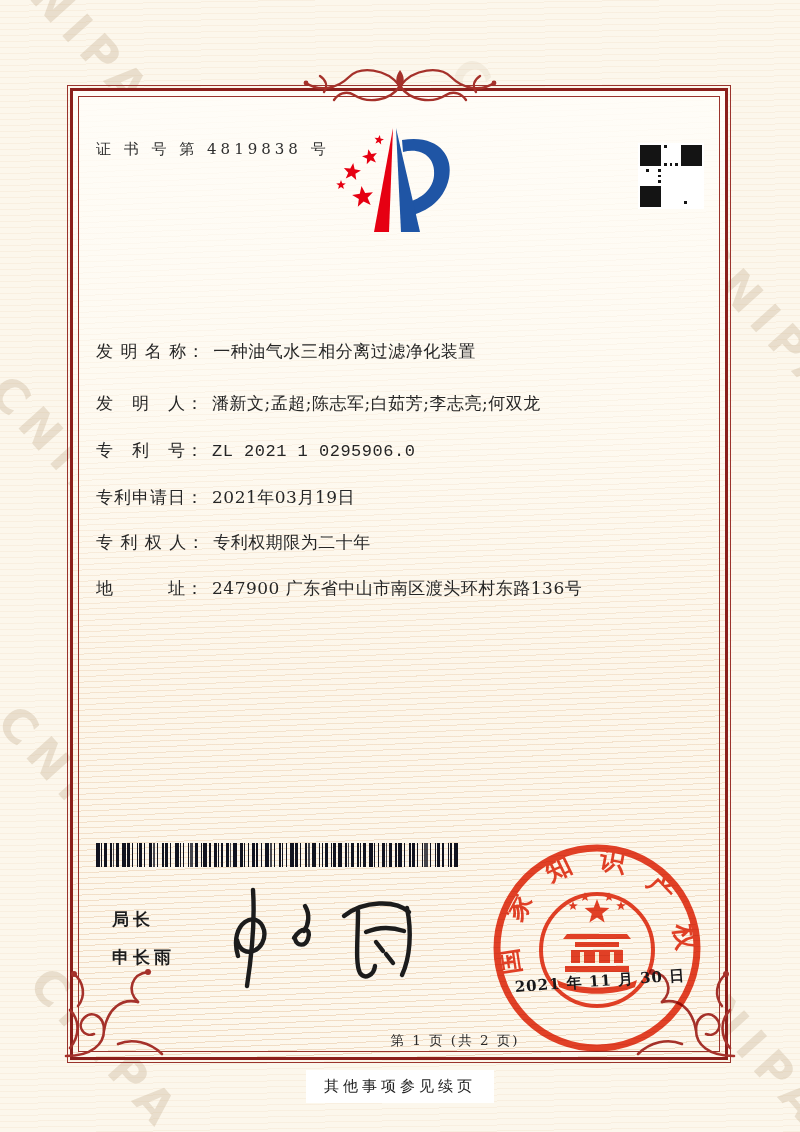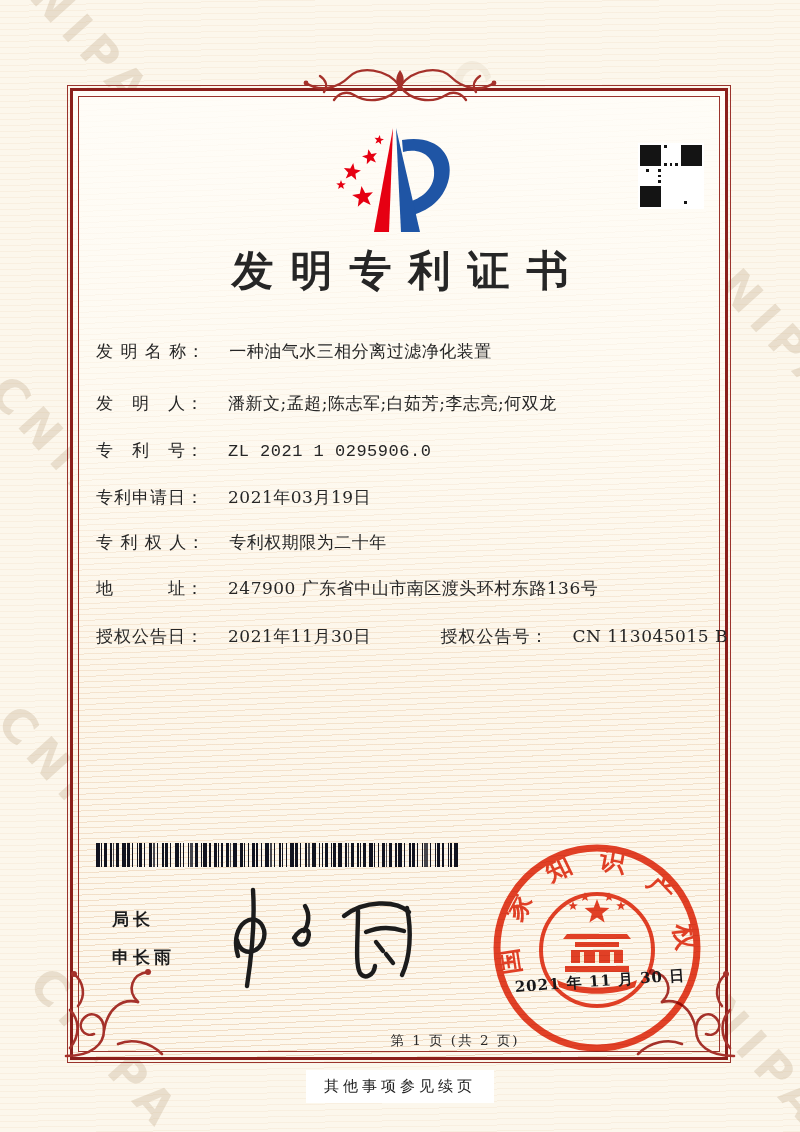--- a/index.html
+++ b/index.html
@@ -51,21 +51,21 @@
 
   .logo { position:absolute; left:336px; top:124px; width:126px; height:112px; }
 
   .qr { position:absolute; left:638px; top:143px; width:66px; height:66px; background:#fff; padding:2px; }
 
   .title { position:absolute; left:0; right:0; top:243px; text-align:center;
     font-size:42px; font-weight:bold; color:#262626; letter-spacing:17px; text-indent:17px; }
 
   .row { position:absolute; left:96px; right:90px; font-size:17px; color:#262626; white-space:nowrap; }
   .flabel { white-space:pre; letter-spacing:1px; }
-  .fvalue { margin-left:24px; letter-spacing:.5px; }
+  .fvalue { margin-left:8px; letter-spacing:.5px; }
   .r1 { top:340px; } .r2 { top:392px; } .r3 { top:439px;font-family:Liberation Mono, monospace; }
   .r4 { top:486px; } .r5 { top:531px; } .r6 { top:577px; } .r7 { top:625px; }
   .grp2 { margin-left:64px; }
 
   .body-text { position:absolute; left:96px; top:660px; width:616px;
     font-size:15.5px; line-height:1.88; color:#1f1f1f; text-align:justify; }
   .body-text p { text-indent:2em; }
 
   .barcode { position:absolute; left:96px; top:843px; height:24px; display:flex; align-items:stretch; }
   .barcode i { display:block; background:#11131f; }
@@ -142,20 +142,21 @@
       <path d="M12,58 C22,68 22,84 12,96"></path>
       <path d="M16,22 C26,30 28,44 20,54"></path>
       <path d="M60,92 C74,86 92,90 104,102"></path>
     </g>
     <circle cx="90" cy="20" r="3" fill="#a5312a"></circle>
     <circle cx="16" cy="22" r="3" fill="#a5312a"></circle>
   </svg>
 
   <div class="content">
 
+    <div class="cert-no">证 书 号 第 4819838 号</div>
 
     <svg class="logo" viewBox="0 0 126 112">
       <path d="M66,16 C100,10 118,30 113,54 C108,79 86,90 71,92 L69,79 C82,76 96,68 98,52 C100,33 85,23 67,28 Z" fill="#1f55a5"></path>
       <polygon points="60,4 84,108 65,108" fill="#1f55a5"></polygon>
       <polygon points="57,4 53,108 38,108" fill="#e60012"></polygon>
       <g id="logo-stars" fill="#e60012">
           <polygon points="43.0,11.0 44.2,14.3 47.8,14.5 45.0,16.6 45.9,20.0 43.0,18.1 40.1,20.0 41.0,16.6 38.2,14.5 41.8,14.3" transform="rotate(10 43 16)"></polygon>
           <polygon points="34.0,25.0 36.0,30.3 41.6,30.5 37.2,34.0 38.7,39.5 34.0,36.4 29.3,39.5 30.8,34.0 26.4,30.5 32.0,30.3" transform="rotate(-12 34 33)"></polygon>
           <polygon points="16.0,39.0 18.2,44.9 24.6,45.2 19.6,49.2 21.3,55.3 16.0,51.8 10.7,55.3 12.4,49.2 7.4,45.2 13.8,44.9" transform="rotate(8 16 48)"></polygon>
           <polygon points="5.0,56.0 6.2,59.3 9.8,59.5 7.0,61.6 7.9,65.0 5.0,63.1 2.1,65.0 3.0,61.6 0.2,59.5 3.8,59.3"></polygon>
@@ -317,47 +318,38 @@
           <rect x="10" y="6" width="1" height="1"></rect>
           <rect x="12" y="6" width="1" height="1"></rect>
           <rect x="2" y="8" width="1" height="1"></rect>
           <rect x="6" y="8" width="1" height="1"></rect>
           <rect x="6" y="10" width="1" height="1"></rect>
           <rect x="6" y="12" width="1" height="1"></rect>
           <rect x="15" y="19" width="1" height="1"></rect>
         </g>
     </svg>
 
-    <div class="title">发明专利证书</div>
 
     <div class="row r1">
       <span class="flabel">发 明 名 称：</span><span class="fvalue">一种油气水三相分离过滤净化装置</span>
     </div>
     <div class="row r2">
       <span class="flabel">发　明　人：</span><span class="fvalue">潘新文;孟超;陈志军;白茹芳;李志亮;何双龙</span>
     </div>
     <div class="row r3">
       <span class="flabel">专　利　号：</span><span class="fvalue">ZL 2021 1 0295906.0</span>
     </div>
     <div class="row r4">
       <span class="flabel">专利申请日：</span><span class="fvalue">2021年03月19日</span>
     </div>
     <div class="row r5">
       <span class="flabel">专 利 权 人：</span><span class="fvalue">专利权期限为二十年</span>
     </div>
     <div class="row r6">
       <span class="flabel">地　　　址：</span><span class="fvalue">247900 广东省中山市南区渡头环村东路136号</span>
-    </div>
-    <div class="row r7">
-      <span>
-        <span class="flabel">授权公告日：</span><span class="fvalue">2021年11月30日</span>
-      </span>
-      <span class="grp2">
-        <span class="flabel">授权公告号：</span><span class="fvalue">CN 113045015 B</span>
-      </span>
     </div>
 
 
     <div class="barcode" id="barcode">
         <i style="width: 3.75px; margin-right: 1.15px;"></i>
         <i style="width: 1.25px; margin-right: 2.3px;"></i>
         <i style="width: 2.5px; margin-right: 3.45px;"></i>
         <i style="width: 1.25px; margin-right: 1.15px;"></i>
         <i style="width: 1.25px; margin-right: 2.3px; opacity: 0.78;"></i>
         <i style="width: 2.5px; margin-right: 3.45px;"></i>

